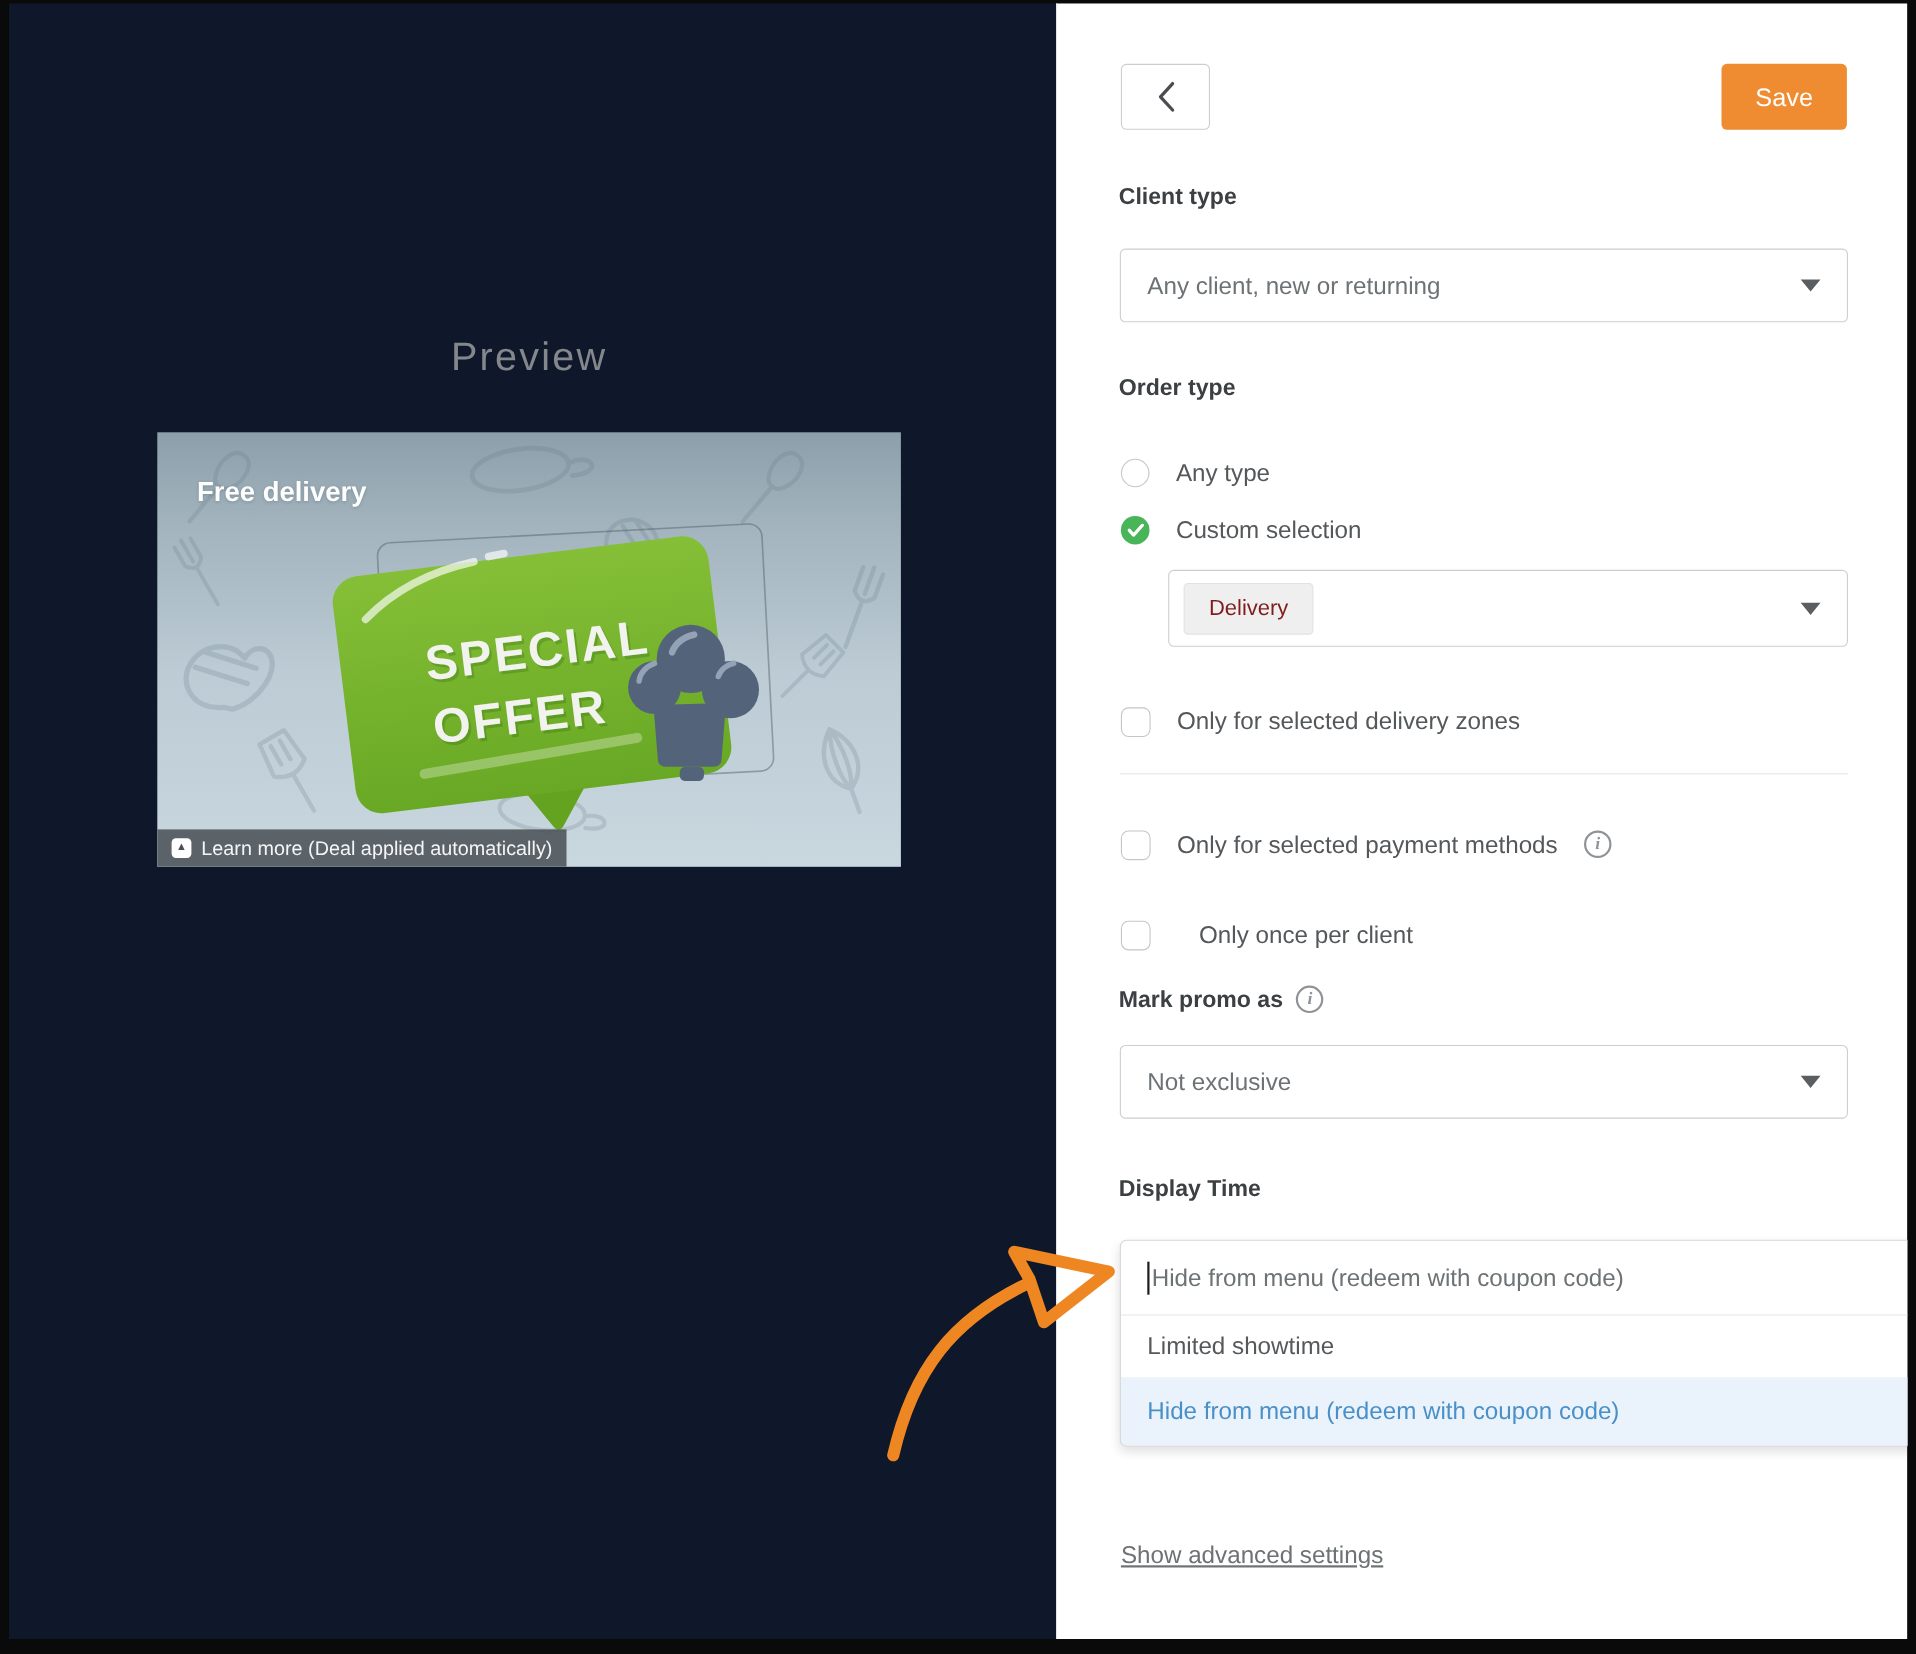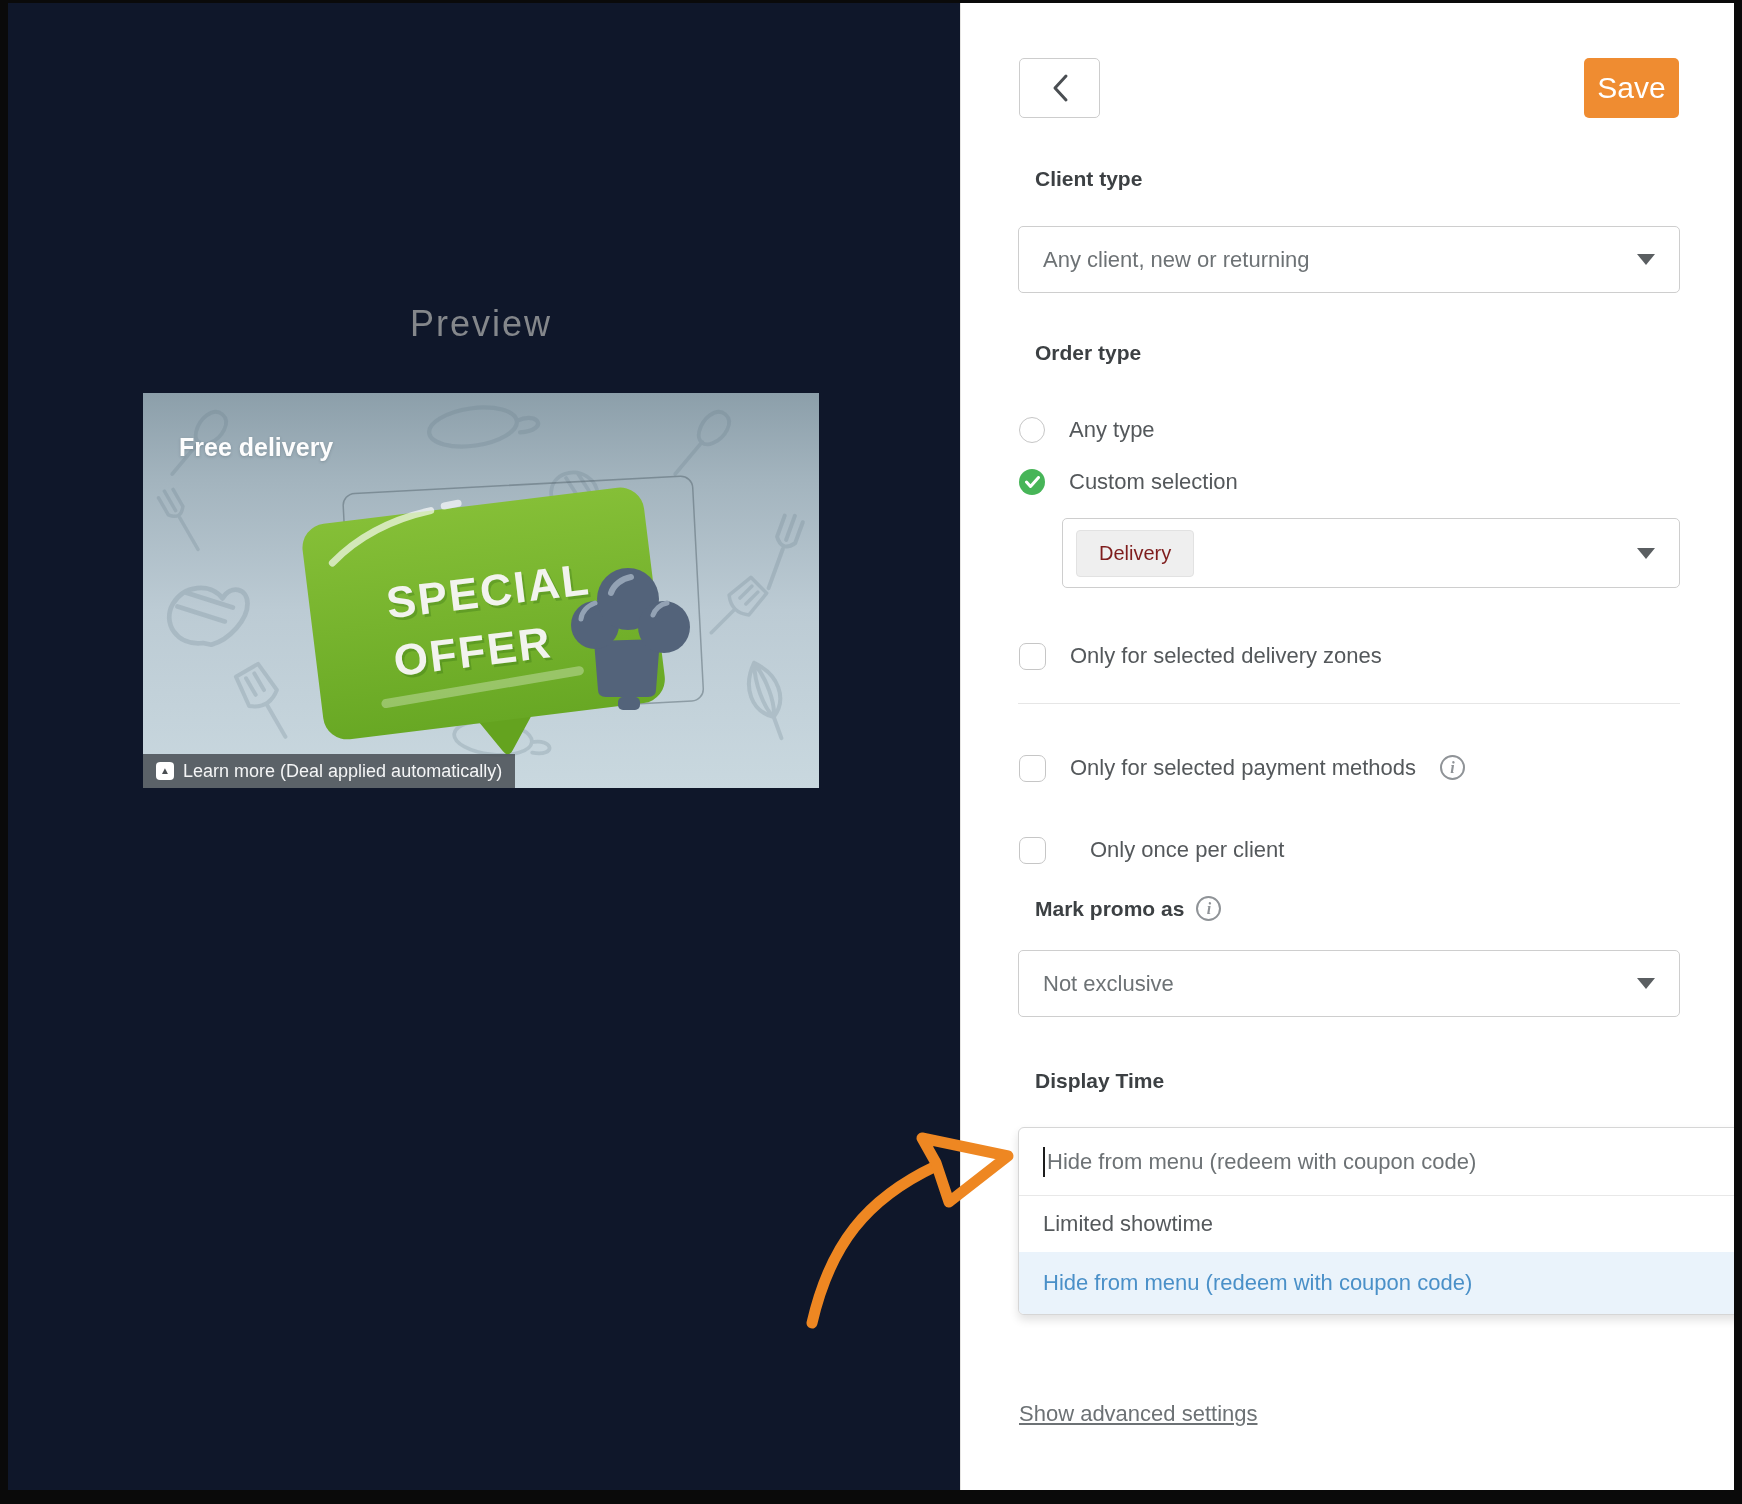--- a/index.html
+++ b/index.html
@@ -20,23 +20,23 @@
   .banner-caption { position:absolute; left:0; bottom:0; height:34px; z-index:4;
     display:inline-flex; align-items:center; gap:9px; padding:0 13px;
     background:rgba(72,78,84,.85); color:#f4f5f6; font-size:18px; white-space:nowrap; }
   .caption-icon { width:18px; height:18px; border-radius:4px; background:#fff; color:#4a4e52;
     display:flex; align-items:center; justify-content:center; font-size:10px; line-height:1; }
 
   
   .right-panel { position:relative; flex:1; background:#fff; border-left:1px solid #e6e5e3; }
   .back-btn { position:absolute; left:58px; top:55px; width:81px; height:60px; background:#fff;
     border:1px solid #cdcdcd; border-radius:5px; display:flex; align-items:center; justify-content:center; cursor:pointer; }
-  .save-btn { position:absolute; right:55px; top:55px; width:95px; height:60px; background:#ef8c31;
-    border:none; border-radius:5px; color:#fff; font-size:30px; font-family:"Liberation Sans",sans-serif; cursor:pointer; }
-  .sec-label { position:absolute; left:74px; font-size:21px; font-weight:bold; color:#3c4043; display:flex; align-items:center; gap:12px; }
+  .save-btn { position:absolute; right:55px; top:55px; width:114px; height:60px; background:#ef8c31;
+    border:none; border-radius:5px; color:#fff; font-size:23px; font-family:"Liberation Sans",sans-serif; cursor:pointer; }
+  .sec-label { position:absolute; left:56px; font-size:21px; font-weight:bold; color:#3c4043; display:flex; align-items:center; gap:12px; }
   .dd { position:absolute; left:57px; width:662px; height:67px; border:1px solid #cecece; border-radius:5px; background:#fff;
     display:flex; align-items:center; padding:0 24px; font-size:22px; color:#6d7275; cursor:pointer; }
   .caret-down { margin-left:auto; width:0; height:0; border-left:9px solid transparent; border-right:9px solid transparent; border-top:11px solid #5a5e61; }
   .caret-up { margin-left:auto; width:0; height:0; border-left:9px solid transparent; border-right:9px solid transparent; border-bottom:11px solid #5a5e61; }
   .choice-row { position:absolute; left:58px; display:flex; gap:24px; font-size:22px; color:#54585b; cursor:pointer; }
   .radio { width:26px; height:26px; border-radius:50%; border:1.5px solid #c6c6c6; background:#fff; flex:0 0 auto; }
   .radio.checked { border:none; background:#47b558; display:flex; align-items:center; justify-content:center; }
   .radio.checked svg { display:block; }
   .checkbox { width:27px; height:27px; border-radius:7px; border:1.5px solid #c6c6c6; background:#fff; flex:0 0 auto; }
   .tag-select { position:absolute; left:101px; width:618px; height:70px; border:1px solid #cecece; border-radius:5px; background:#fff;

